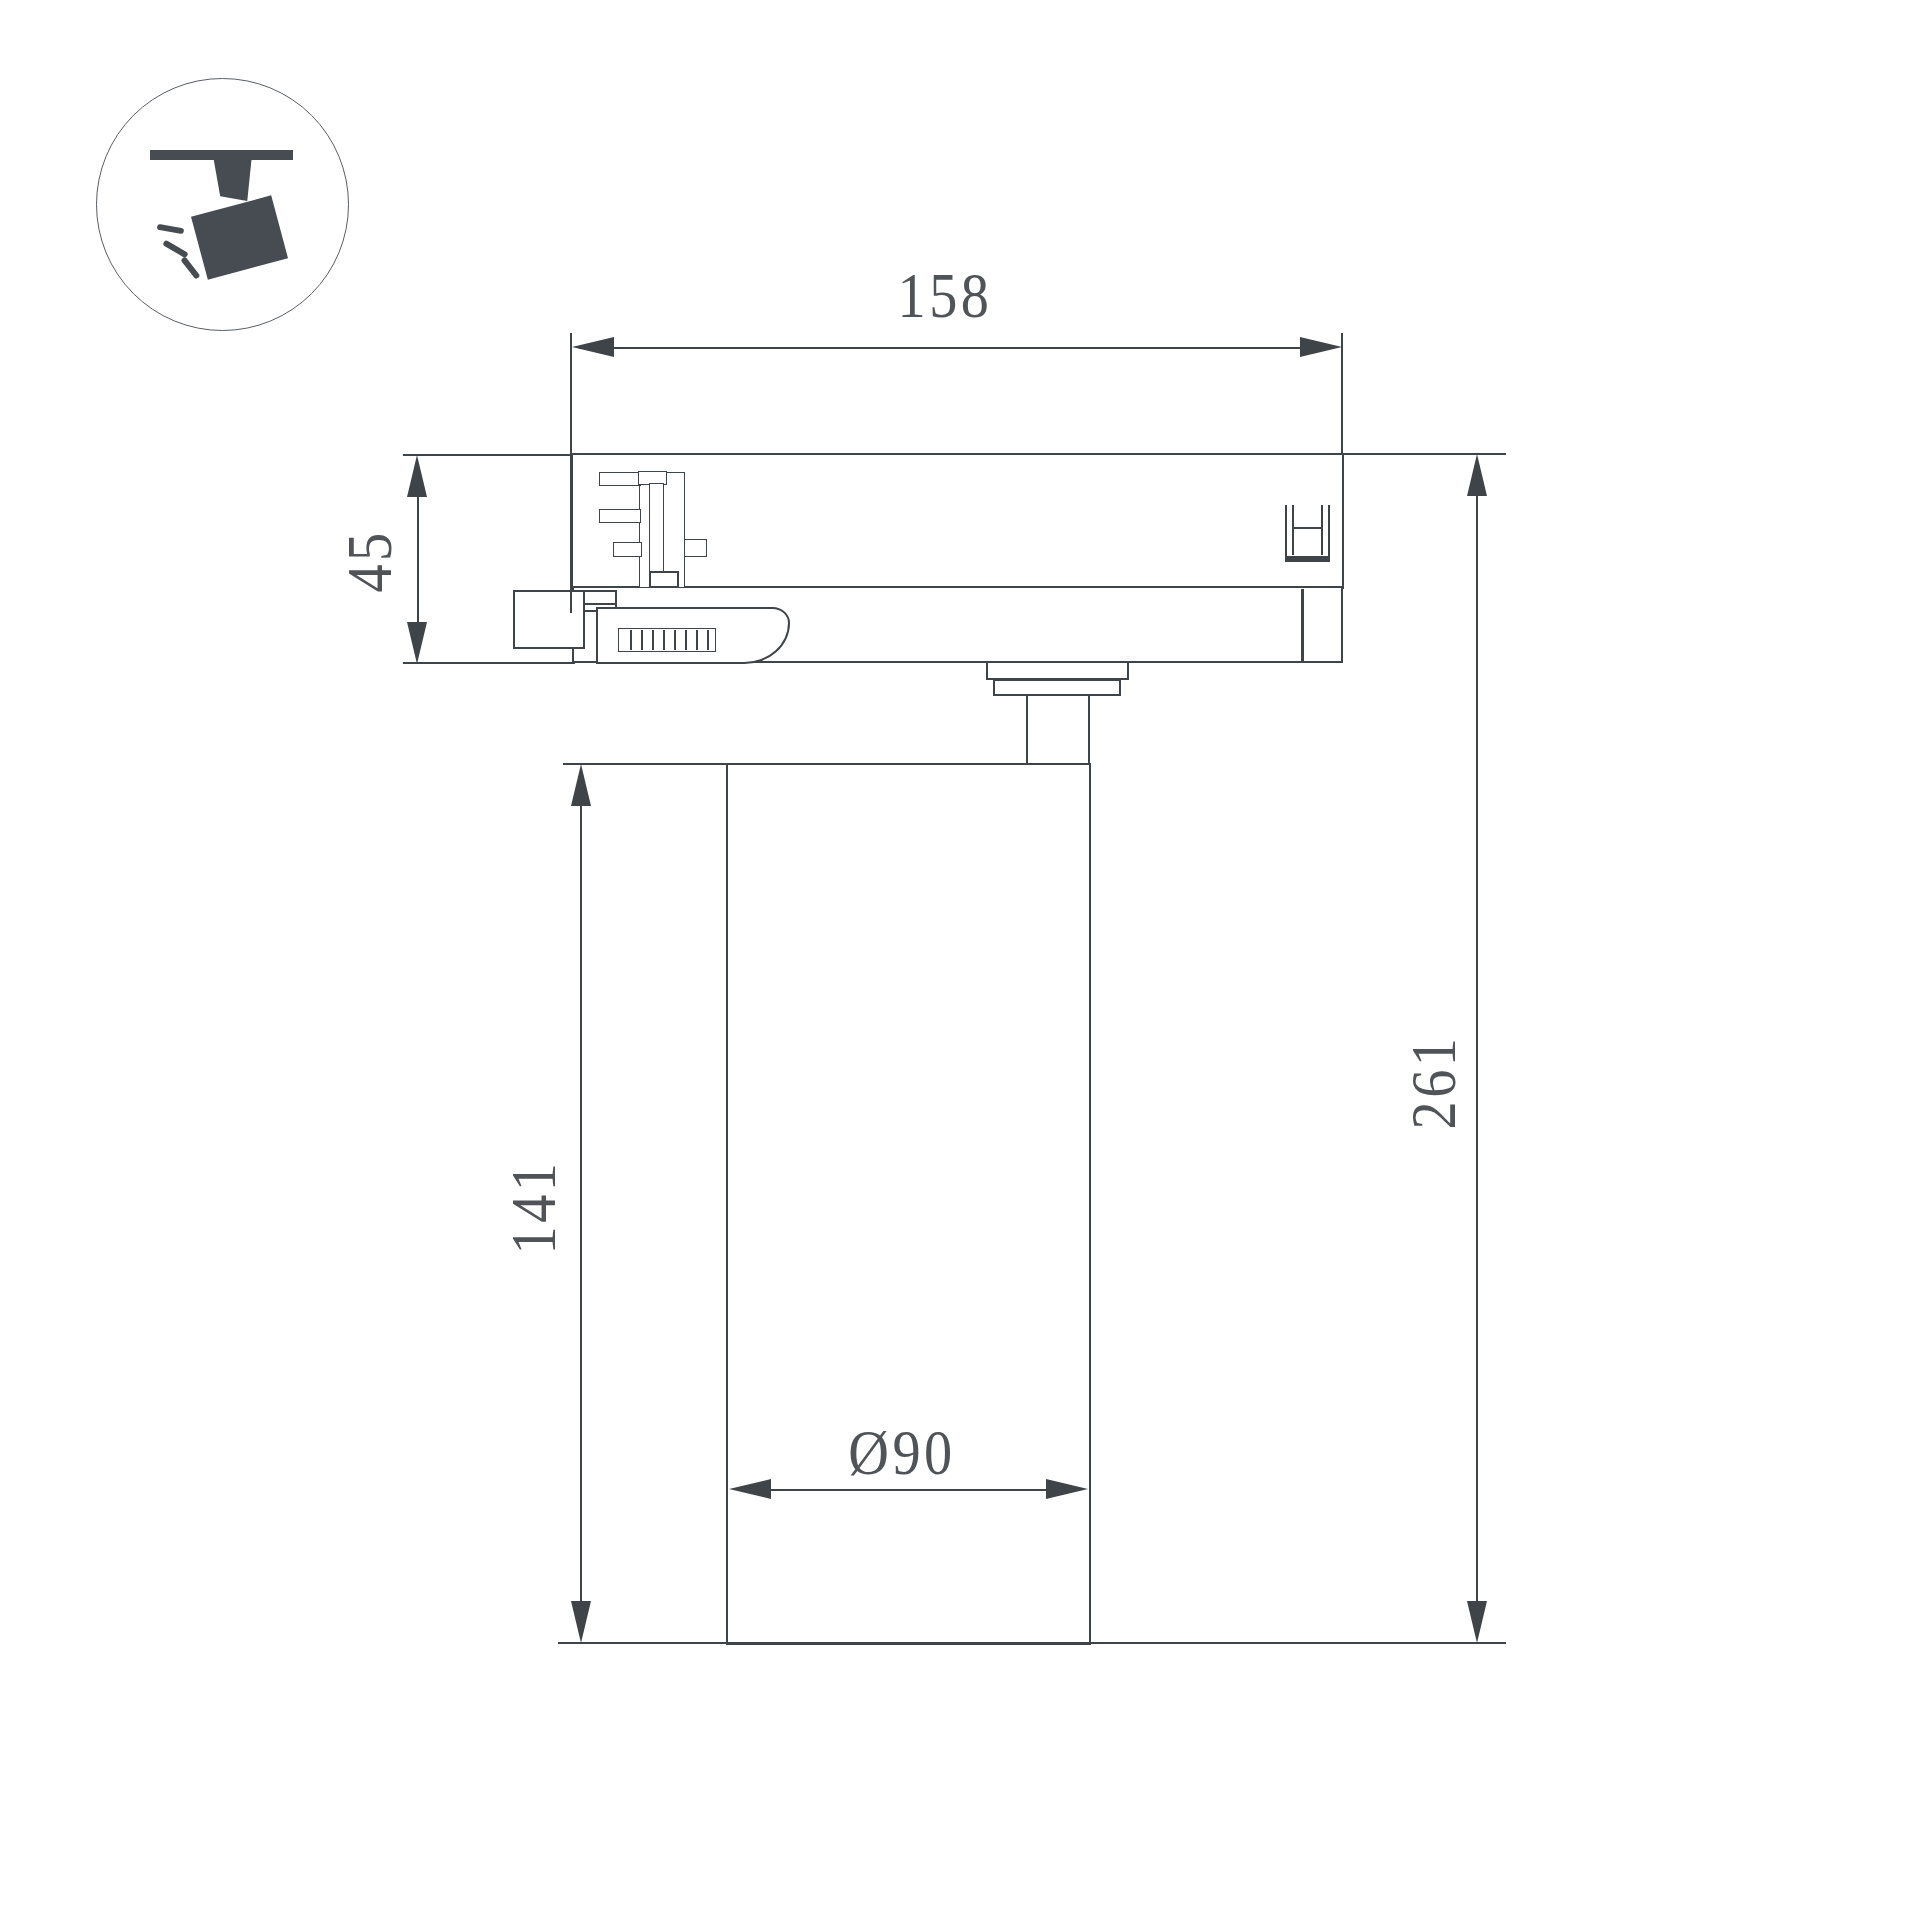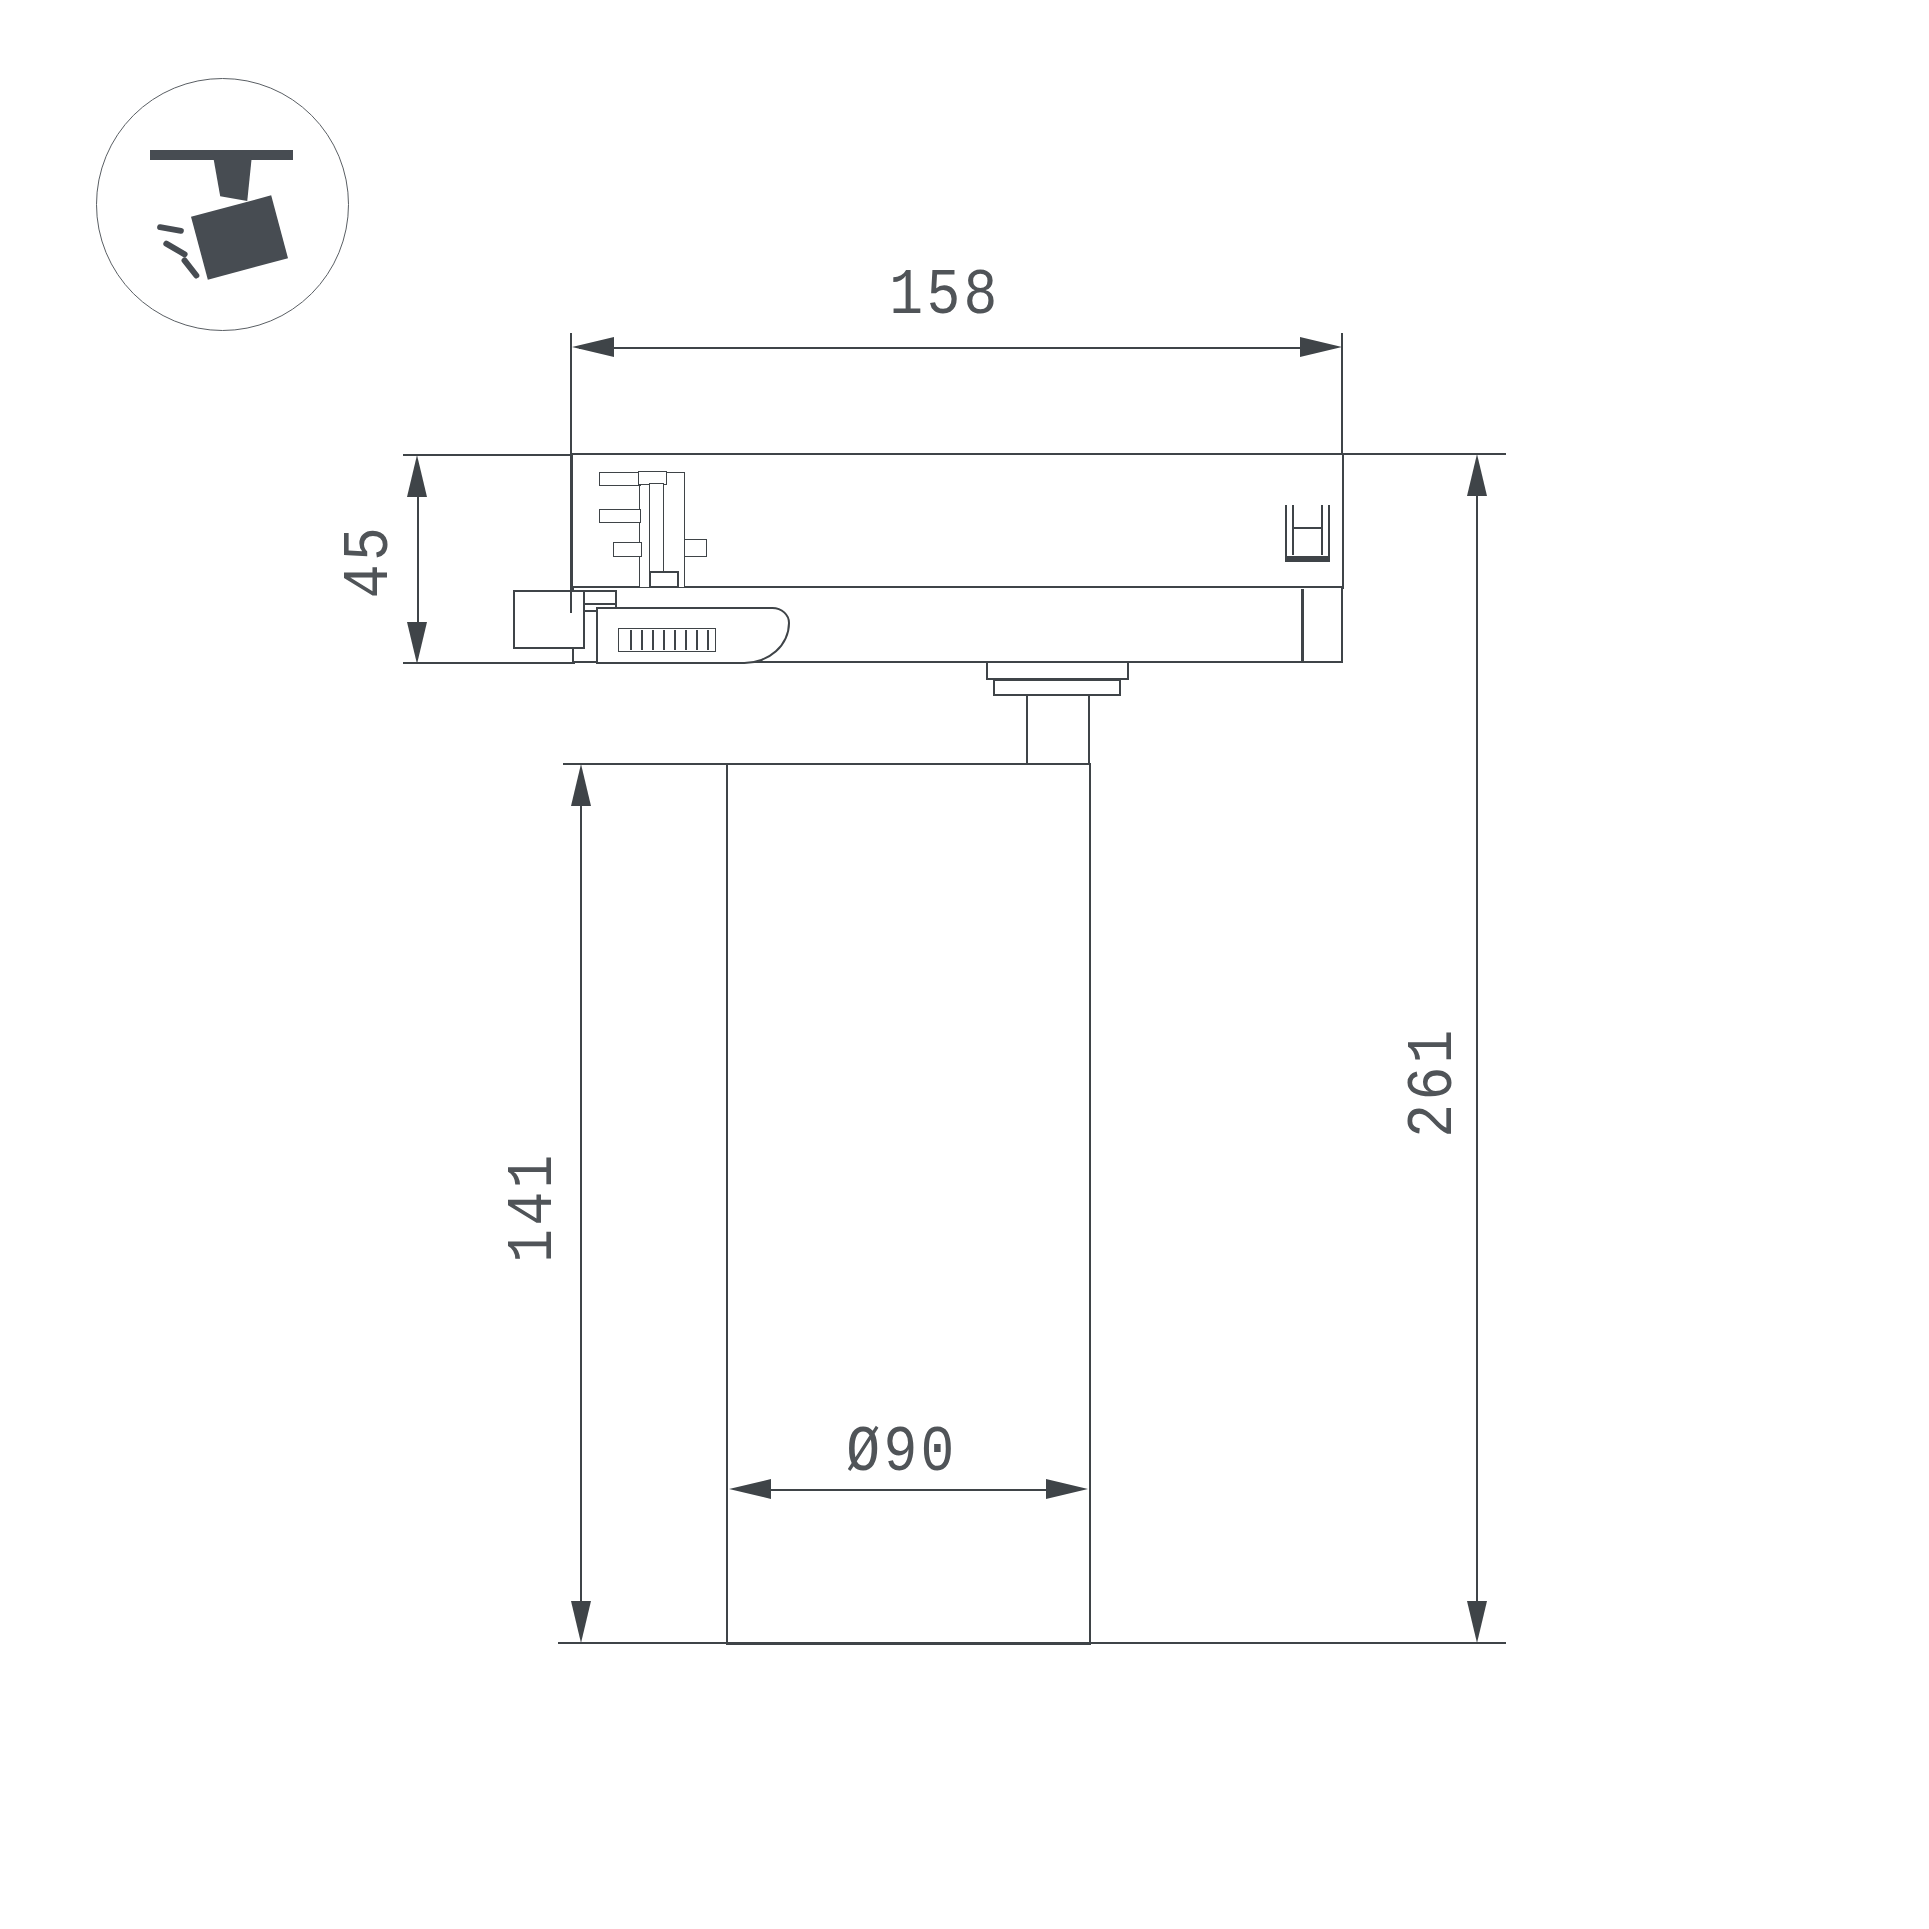--- a/index.html
+++ b/index.html
@@ -1,17 +1,17 @@
 <!DOCTYPE html>
 <html><head>
 <meta charset="utf-8">
 <style>
   html,body{margin:0;padding:0;background:#fff;}
   .canvas{position:relative;width:1929px;height:1929px;background:#ffffff;overflow:hidden;
-          font-family:Liberation Mono, monospace;
+          font-family:Liberation Serif, serif;
           --line:#3f4448; --text:#505458; --icon:#474c52;}
   .hl{position:absolute;height:1.9px;background:var(--line);}
   .vl{position:absolute;width:1.9px;background:var(--line);}
   .box{position:absolute;background:#fff;border:2.9px solid var(--line);box-sizing:border-box;}
   .b2{border-width:1.9px;}
   .b25{border-width:2.4px;}
   .fill{position:absolute;background:var(--icon);}
   .arrow{position:absolute;width:0;height:0;border-style:solid;}
   .ar-l{border-width:10.6px 42px 10.6px 0;border-color:transparent var(--line) transparent transparent;}
   .ar-r{border-width:10.6px 0 10.6px 42px;border-color:transparent transparent transparent var(--line);}

